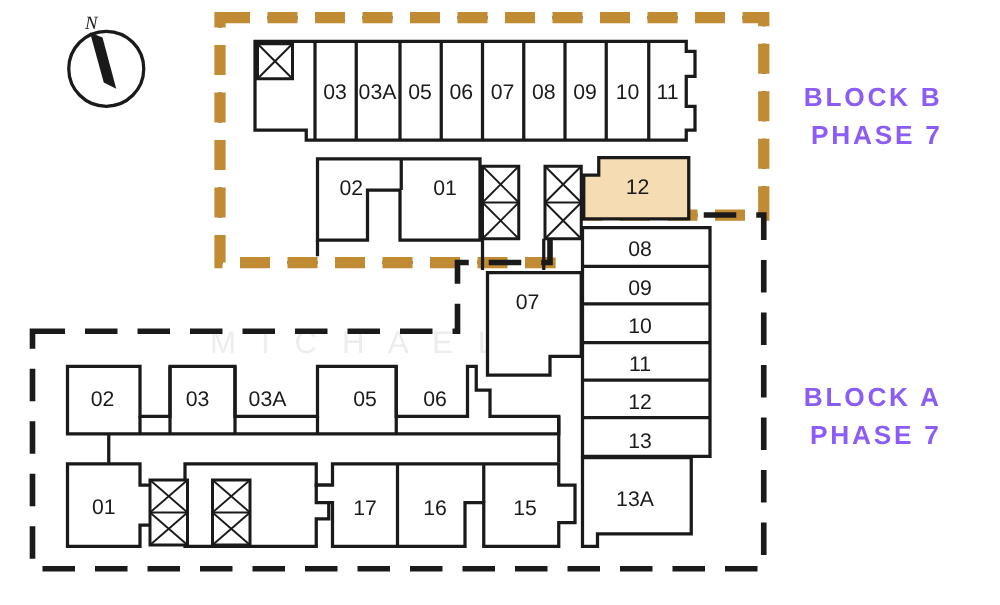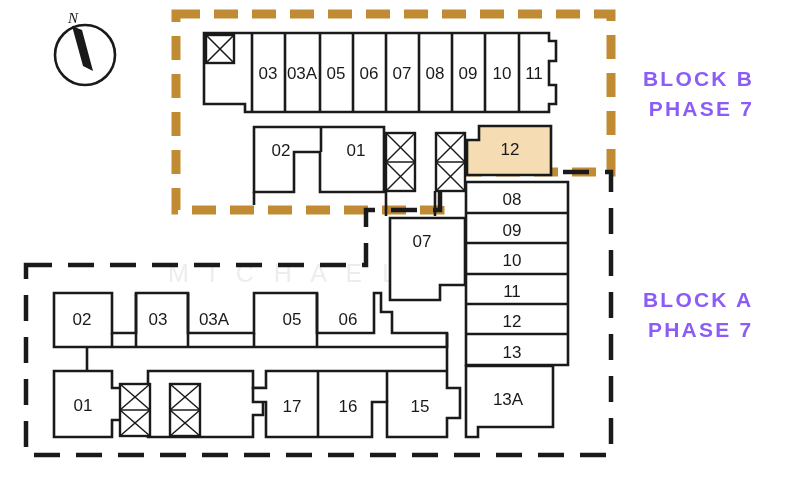--- a/index.html
+++ b/index.html
@@ -30,21 +30,21 @@
     font-family: "Liberation Sans", sans-serif;
     font-weight: bold;
     font-size: 21px;
     letter-spacing: 2.2px;
     color: #8b5cf6;
     line-height: 1.45;
     white-space: nowrap;
     text-align: right;
   }
   #block-b-label { left: 643px; top: 64px; }
-  #block-a-label { left: 643px; top: 285px; }
+  #block-a-label { left: 643px; top: 304px; }
   .block-label-line { display: block; }
 </style>
 </head>
 <body>
 
 <div id="plan-root">
 
   <svg id="plan-svg" viewBox="0 0 800 484" xmlns="http://www.w3.org/2000/svg">
 
     <text id="watermark-text" class="wm" x="365" y="282" text-anchor="middle" font-family="Liberation Sans, sans-serif" font-size="25" letter-spacing="6.5" fill="#EDEDED">M I C H A E L   W O N G</text>

